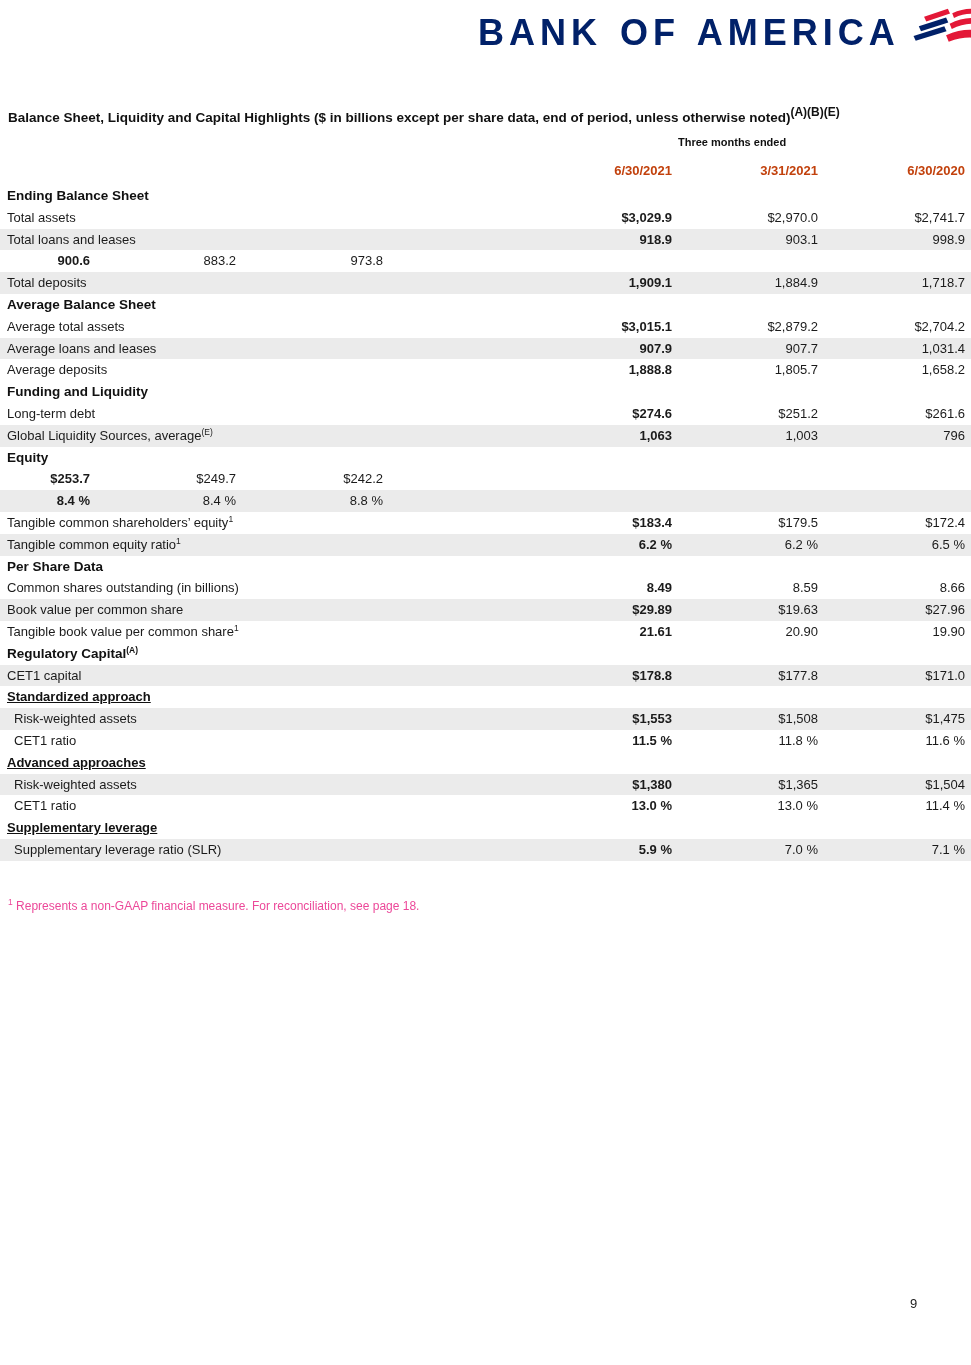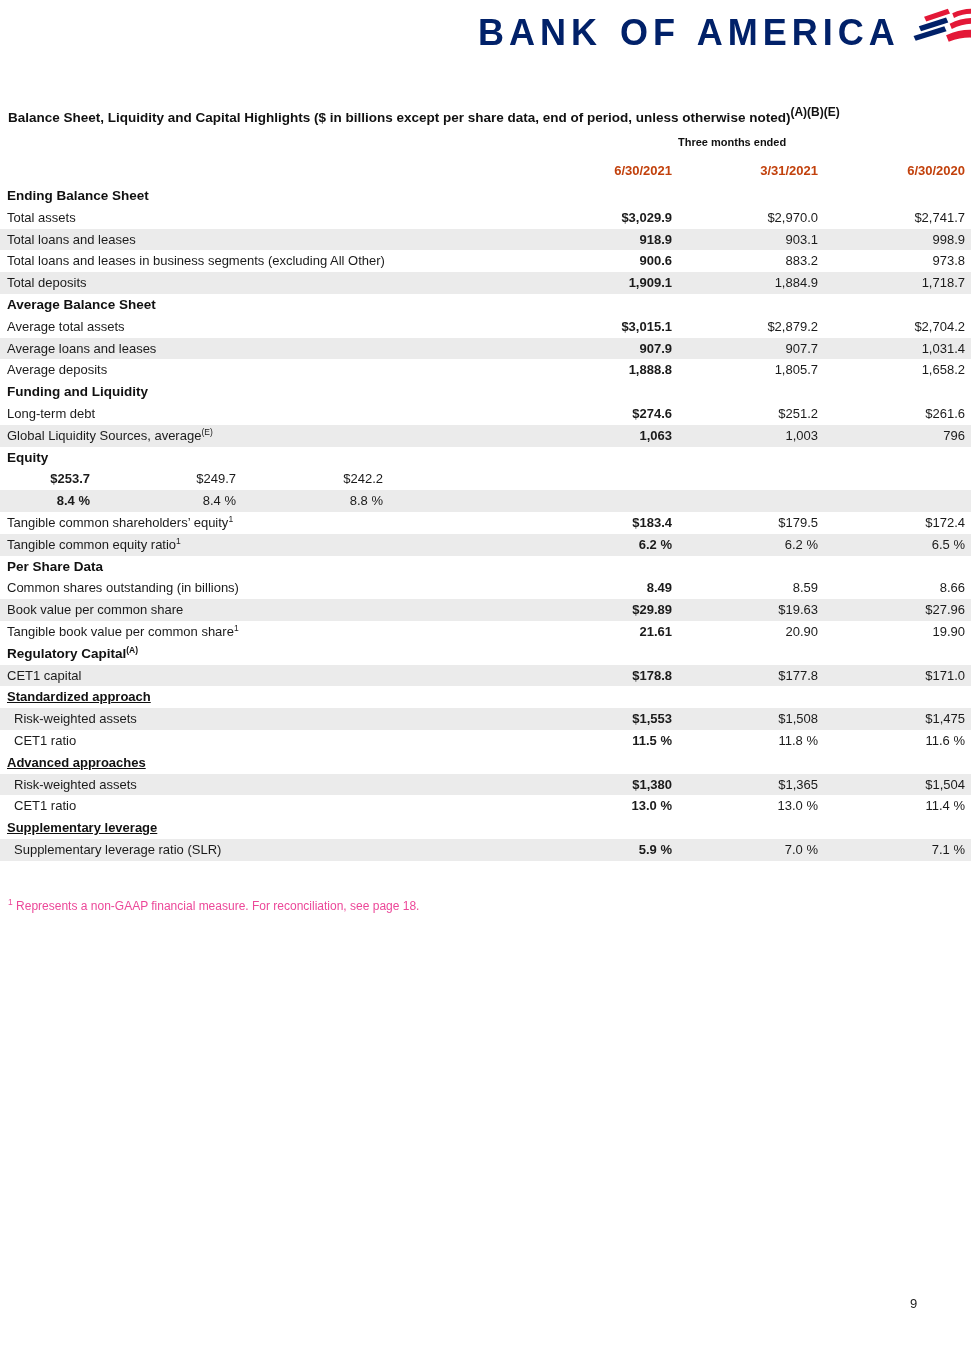--- a/index.html
+++ b/index.html
@@ -106,21 +106,20 @@
         <span class="cell c2">$2,970.0</span>
         <span class="cell c3">$2,741.7</span>
       </div>
       <div class="row data shaded">
         <span class="label">Total loans and leases</span>
         <span class="cell c1">918.9</span>
         <span class="cell c2">903.1</span>
         <span class="cell c3">998.9</span>
       </div>
       <div class="row data">
-        <span class="label">Total loans and leases in business segments (excluding All Other)</span>
         <span class="cell c1">900.6</span>
         <span class="cell c2">883.2</span>
         <span class="cell c3">973.8</span>
       </div>
       <div class="row data shaded">
         <span class="label">Total deposits</span>
         <span class="cell c1">1,909.1</span>
         <span class="cell c2">1,884.9</span>
         <span class="cell c3">1,718.7</span>
       </div>

